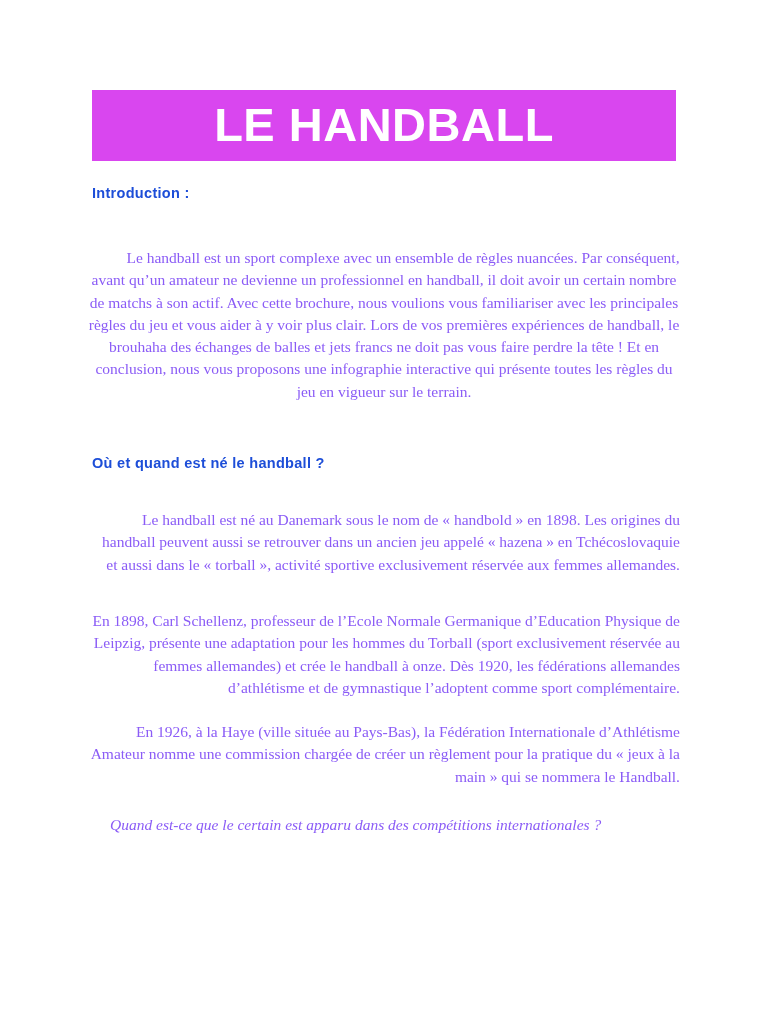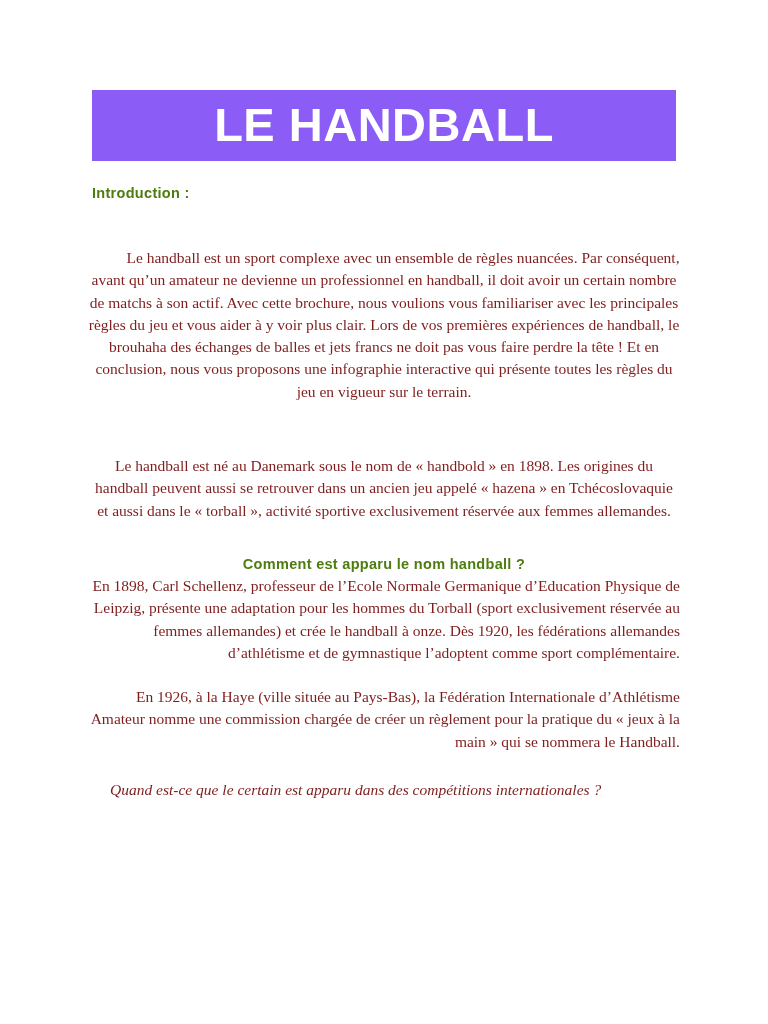--- a/index.html
+++ b/index.html
@@ -27,21 +27,21 @@
     box-sizing: border-box;
   }
 
   
   .title-banner {
     position: absolute;
     left: 92px;
     top: 90px;
     width: 584px;
     height: 71px;
-    background: #8b5cf6;
+    background: #d946ef;
     display: flex;
     align-items: center;
     justify-content: center;
     box-sizing: border-box;
   }
 
   .title-banner .title-text {
     font-family: "Liberation Sans", "DejaVu Sans", sans-serif;
     font-weight: bold;
     font-size: 47px;
@@ -59,21 +59,21 @@
     left: 88px;
     top: 185px;
     width: 592px;
   }
 
   
   .h-bold {
     font-family: "Liberation Sans", "DejaVu Sans", sans-serif;
     font-weight: bold;
     font-size: 14.5px;
-    color: #4d7c0f;
+    color: #1d4ed8;
     letter-spacing: 0.3px;
     margin: 0;
   }
 
   .h-intro {
     padding-left: 4px;
     margin-bottom: 46px;
   }
 
   .h-ou {
@@ -88,31 +88,31 @@
     margin-bottom: 3px;
     font-size: 14.5px;
   }
 
   
   p.body {
     margin: 0;
     font-family: "Liberation Serif", "DejaVu Serif", serif;
     font-size: 15.5px;
     line-height: 22.3px;
-    color: #7f1d1d;
+    color: #8b5cf6;
   }
 
   .p-intro {
     text-align: center;
     text-indent: 38px;
     margin-bottom: 0;
   }
 
   .p-origine {
-    text-align: center;
+    text-align: right;
     margin-bottom: 0;
   }
 
   .p-schellenz {
     text-align: right;
   }
 
   .p-haye {
     text-align: right;
   }
@@ -140,26 +140,26 @@
   </div>
 
   <div class="content">
 
     <h2 class="h-bold h-intro">Introduction :</h2>
 
     <p class="body p-intro">Le handball est un sport complexe avec un ensemble de règles nuancées. Par conséquent, avant qu’un amateur ne devienne un professionnel en handball, il doit avoir un certain nombre de matchs à son actif. Avec cette brochure, nous voulions vous familiariser avec les principales règles du jeu et vous aider à y voir plus clair. Lors de vos premières expériences de handball, le brouhaha des échanges de balles et jets francs ne doit pas vous faire perdre la tête ! Et en conclusion, nous vous proposons une infographie interactive qui présente toutes les règles du jeu en vigueur sur le terrain.</p>
 
     <div class="gap-intro-to-ou"></div>
 
+    <h2 class="h-bold h-ou">Où et quand est né le handball ?</h2>
 
     <p class="body p-origine">Le handball est né au Danemark sous le nom de « handbold » en 1898. Les origines du handball peuvent aussi se retrouver dans un ancien jeu appelé « hazena » en Tchécoslovaquie et aussi dans le « torball », activité sportive exclusivement réservée aux femmes allemandes.</p>
 
     <div class="gap-ou-to-comment"></div>
 
-    <h2 class="h-bold h-comment">Comment est apparu le nom handball ?</h2>
 
     <p class="body p-schellenz">En 1898, Carl Schellenz, professeur de l’Ecole Normale Germanique d’Education Physique de Leipzig, présente une adaptation pour les hommes du Torball (sport exclusivement réservée au femmes allemandes) et crée le handball à onze. Dès 1920, les fédérations allemandes d’athlétisme et de gymnastique l’adoptent comme sport complémentaire.</p>
 
     <div class="gap-comment-to-haye"></div>
 
     <p class="body p-haye">En 1926, à la Haye (ville située au Pays-Bas), la Fédération Internationale d’Athlétisme Amateur nomme une commission chargée de créer un règlement pour la pratique du « jeux à la main » qui se nommera le Handball.</p>
 
     <div class="gap-haye-to-italic"></div>
 
     <p class="body p-italic">Quand est-ce que le certain est apparu dans des compétitions internationales ?</p>

